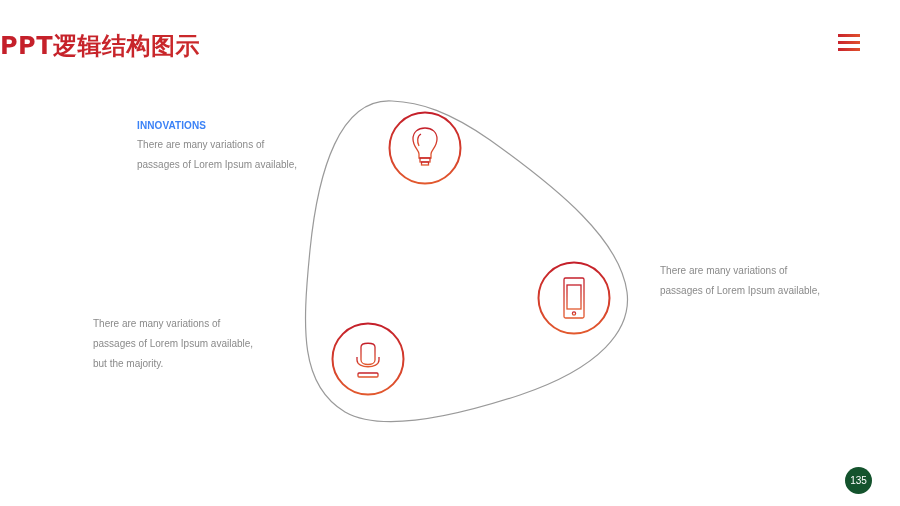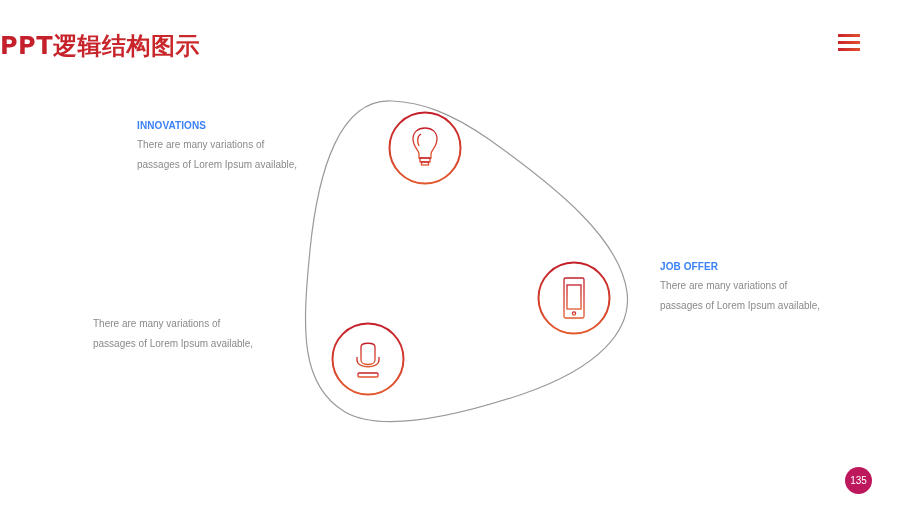--- a/index.html
+++ b/index.html
@@ -32,21 +32,21 @@
     .block { position: absolute; }
     .block .heading {
       font-size: 10px; font-weight: bold; color: #3b82f6; margin-bottom: 4px;
       letter-spacing: 0.1px;
     }
     .block .line {
       font-size: 10px; color: #8a8a8a; line-height: 20px; white-space: nowrap;
     }
     .page-num {
       position: absolute; left: 845px; top: 467px; width: 27px; height: 27px;
-      border-radius: 50%; background: #be185d; color: #ffffff;
+      border-radius: 50%; background: #14532d; color: #ffffff;
       font-size: 10px; text-align: center; line-height: 27px;
     }
   </style>
 </head>
 <body>
 
 <div class="title">PPT逻辑结构图示</div>
 
 <div class="menu">
   <i></i>
@@ -119,21 +119,21 @@
 
 <div class="block" style="left:137px; top:120px;">
   <div class="heading">INNOVATIONS</div>
   <div class="line">There are many variations of</div>
   <div class="line">passages of Lorem Ipsum available,</div>
 </div>
 
 <div class="block" style="left:93px; top:314px;">
   <div class="line">There are many variations of</div>
   <div class="line">passages of Lorem Ipsum available,</div>
+  <div class="line">but the majority.</div>
 </div>
 
 <div class="block" style="left:660px; top:261px;">
-  <div class="heading">JOB OFFER</div>
   <div class="line">There are many variations of</div>
   <div class="line">passages of Lorem Ipsum available,</div>
 </div>
 
 <div class="page-num">135</div>
 
 </body></html>

